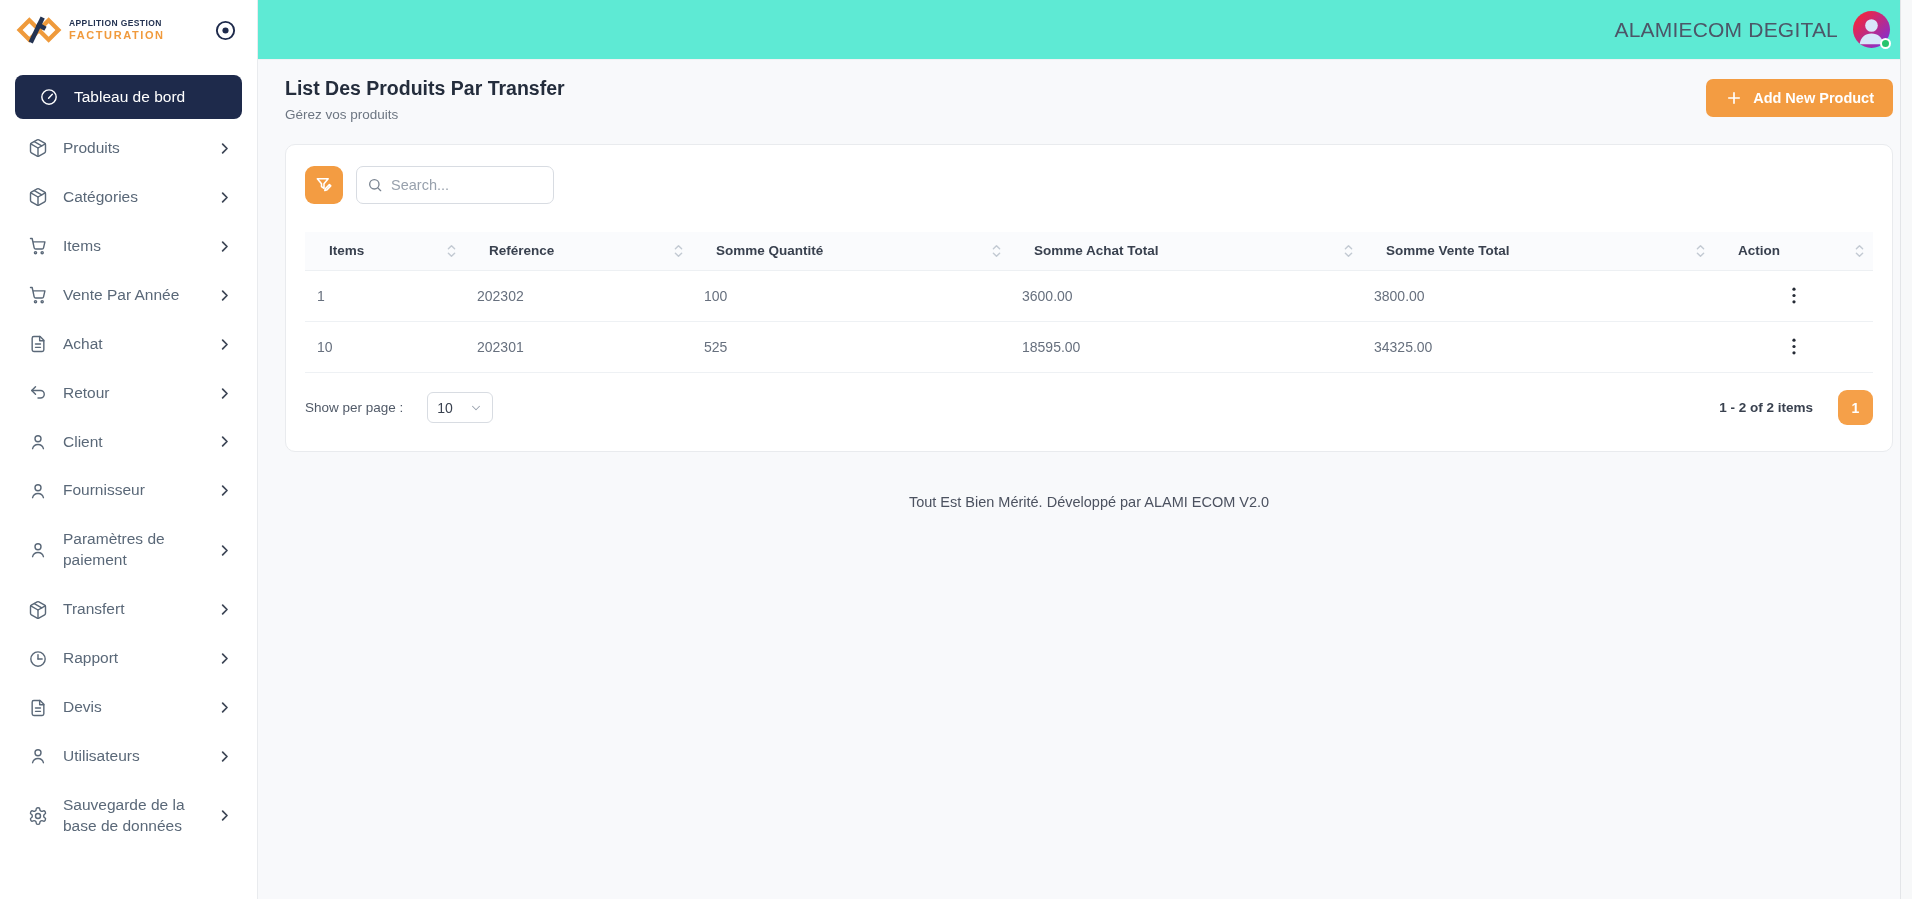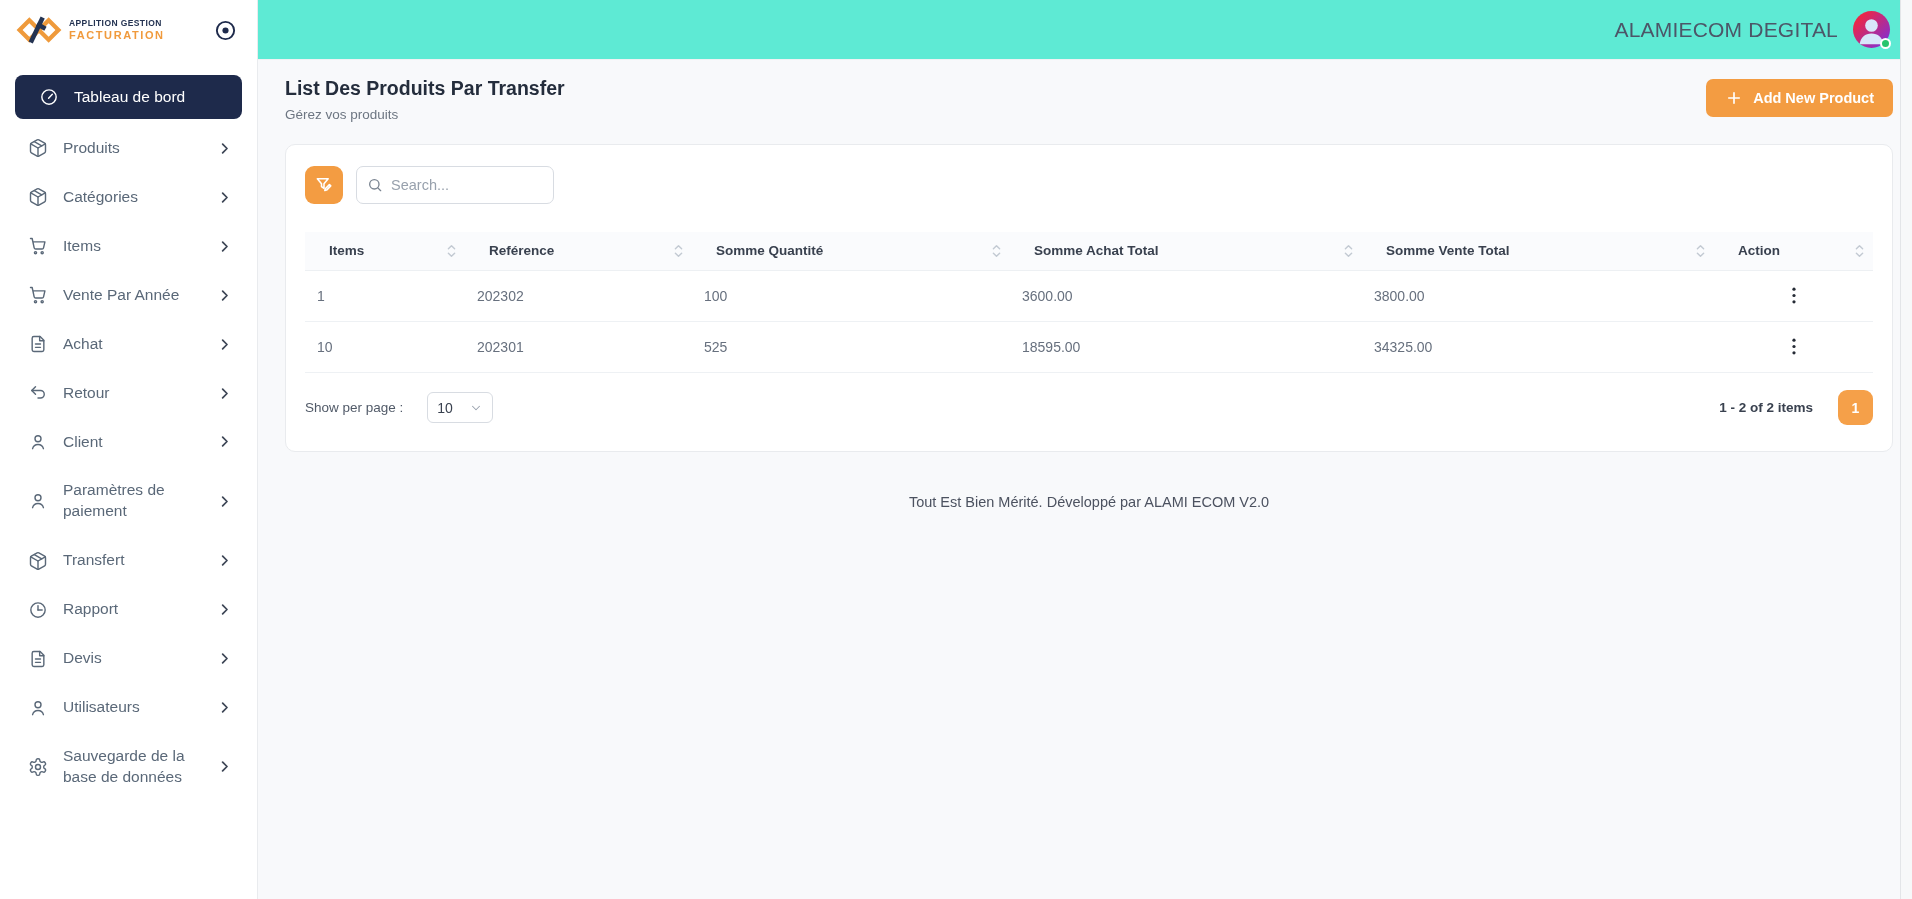--- a/index.html
+++ b/index.html
@@ -246,20 +246,34 @@
         </span>
       </div>
       <div class="menu-item">
         <span class="mi-icon">
           <svg viewBox="0 0 24 24" width="20" height="20" fill="none" stroke="currentColor" stroke-width="1.7" stroke-linecap="round" stroke-linejoin="round">
             <circle cx="12" cy="8" r="3.6"></circle>
             <path d="M5.5 20c.8-3.4 3.4-5 6.5-5s5.7 1.6 6.5 5"></path>
           </svg>
         </span>
         <span class="mi-label">Client</span>
+        <span class="mi-chev">
+          <svg viewBox="0 0 24 24" width="15" height="15" fill="none" stroke="currentColor" stroke-width="2.8" stroke-linecap="round" stroke-linejoin="round">
+            <path d="m9 5 7 7-7 7"></path>
+          </svg>
+        </span>
+      </div>
+      <div class="menu-item">
+        <span class="mi-icon">
+          <svg viewBox="0 0 24 24" width="20" height="20" fill="none" stroke="currentColor" stroke-width="1.7" stroke-linecap="round" stroke-linejoin="round">
+            <circle cx="12" cy="8" r="3.6"></circle>
+            <path d="M5.5 20c.8-3.4 3.4-5 6.5-5s5.7 1.6 6.5 5"></path>
+          </svg>
+        </span>
+        <span class="mi-label">Fournisseur</span>
         <span class="mi-chev">
           <svg viewBox="0 0 24 24" width="15" height="15" fill="none" stroke="currentColor" stroke-width="2.8" stroke-linecap="round" stroke-linejoin="round">
             <path d="m9 5 7 7-7 7"></path>
           </svg>
         </span>
       </div>
       <div class="menu-item">
         <span class="mi-icon">
           <svg viewBox="0 0 24 24" width="20" height="20" fill="none" stroke="currentColor" stroke-width="1.7" stroke-linecap="round" stroke-linejoin="round">
             <circle cx="12" cy="8" r="3.6"></circle>

